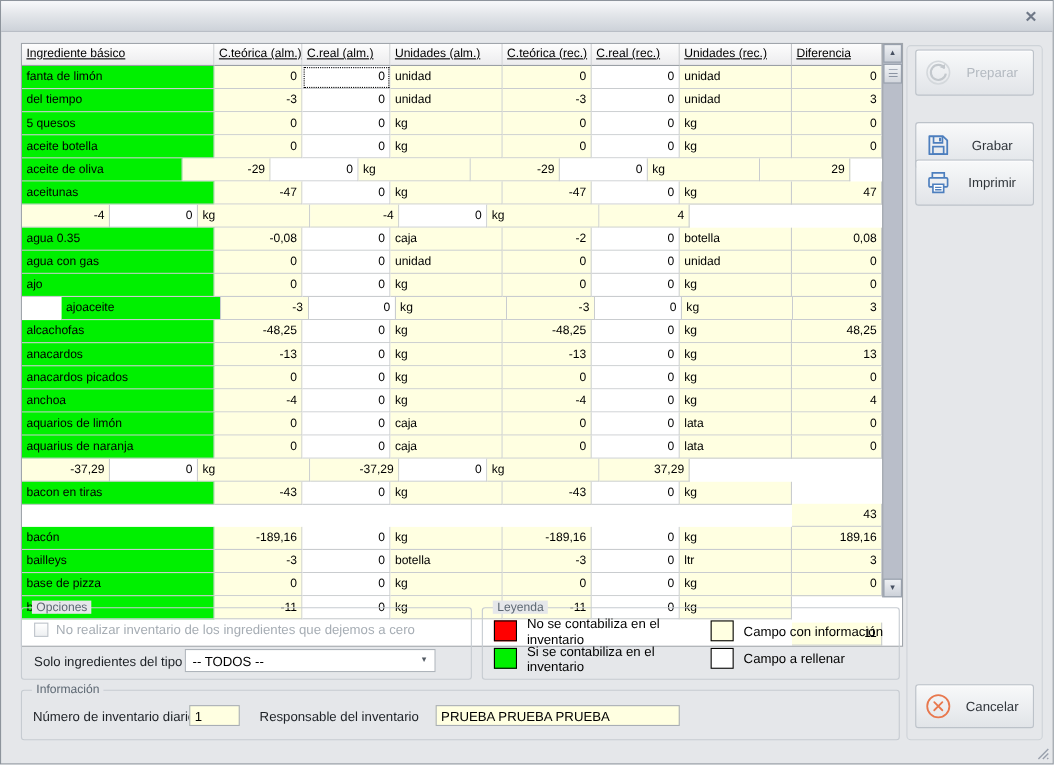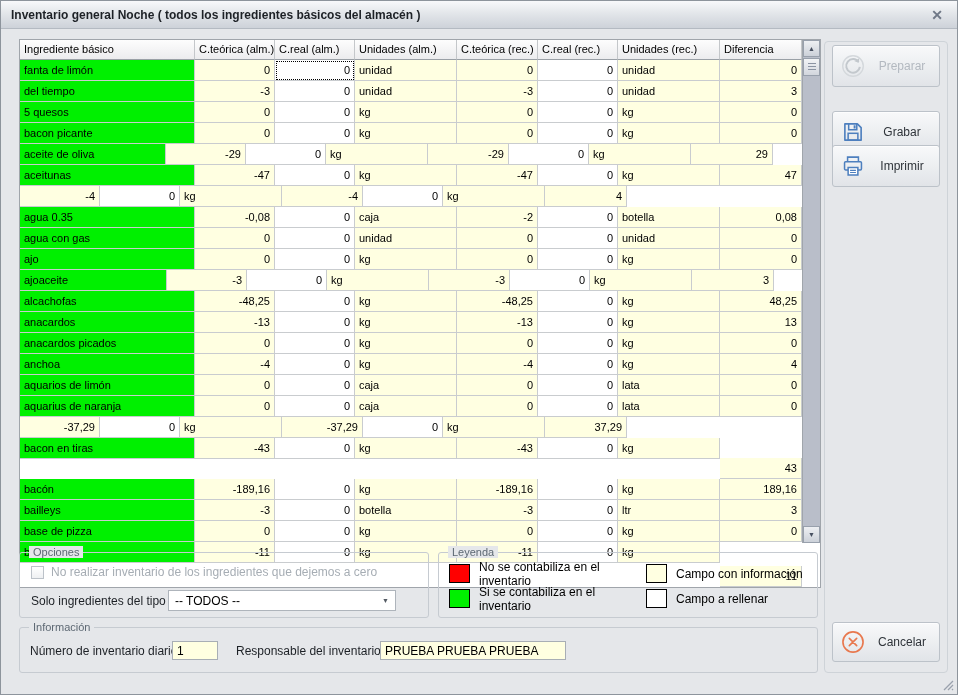--- a/index.html
+++ b/index.html
@@ -12,21 +12,21 @@
     border-bottom:1px solid #b4bac2; display:flex; align-items:center; padding:0 10px; box-sizing:border-box; }
   .titlebar .title { font-weight:bold; font-size:12px; color:#1d2126; }
   .close { margin-left:auto; color:#6f7887; font-size:14px; font-weight:bold; line-height:14px; cursor:default; padding-right:4px; }
 
   
   .grid { position:absolute; left:18px; top:38px; display:flex; border:1px solid #a0a5ab; background:#fff; }
   .grid-main { width:782px; }
   .grid-header { display:flex; }
   .hcell { box-sizing:border-box; height:20px; line-height:19px; font-size:11px; padding:0 4px;
     background:linear-gradient(#fdfdfd,#ececee); border-right:1px solid #c4c7ca; border-bottom:1px solid #9aa0a6;
-    color:#000; white-space:nowrap; overflow:hidden; }
+    color:#000; white-space:nowrap; overflow:hidden;text-decoration:underline; }
   .grow { display:flex; }
   .cell { box-sizing:border-box; height:21px; line-height:20px; font-size:11px; padding:0 4px;
     border-right:1px solid #c9cccf; border-bottom:1px solid #c9cccf; white-space:nowrap; overflow:hidden; color:#000; }
   .cell.green { background:var(--green-bg,#00f000); }
   .cell.info  { background:var(--info-bg,#ffffe1); }
   .cell.fill  { background:var(--fill-bg,#ffffff); }
   .cell.num   { text-align:right; }
   .focus-cell { outline:1px dotted #000; outline-offset:-2px; }
 
   
@@ -57,21 +57,21 @@
   .lg-grid { position:absolute; left:10px; top:8px; display:grid; grid-template-rows:repeat(2,25px);
     grid-auto-flow:column; grid-template-columns:197px auto; align-items:center; }
   .lg-item { display:flex; align-items:center; gap:9px; font-size:12px; color:#000; }
   .swatch { width:21px; height:19px; box-sizing:border-box; border:1px solid #000; flex:0 0 auto; }
 
   .info-label1 { position:absolute; left:10px; top:16px; font-size:12px; color:#1d2126; }
   .info-label2 { position:absolute; left:216px; top:16px; font-size:12px; color:#1d2126; }
   .tbox { position:absolute; top:13px; height:19px; box-sizing:border-box; background:var(--info-bg,#ffffe1);
     border:1px solid #a8aeb5; font-family:"Liberation Sans",sans-serif; font-size:12px; padding:0 4px; color:#000; }
   .tbox.num-box { left:152px; width:46px; }
-  .tbox.resp-box { left:360px; width:186px; }
+  .tbox.resp-box { left:376px; width:222px; }
 
   
   .rpanel { position:absolute; left:823px; top:40px; width:124px; height:632px; border:1px solid #ced3d8; border-radius:4px; box-sizing:border-box; }
   .btn { position:absolute; left:831px; width:108px; height:42px; box-sizing:border-box;
     border:1px solid #bcc2c9; border-radius:3px; background:linear-gradient(#f8f9fa,#e1e4e8);
     display:flex; align-items:center; padding:0 7px; gap:6px; font-size:12px; color:#2f343a; box-shadow:0 1px 0 rgba(255,255,255,.7) inset; }
   .btn .lbl { flex:1; text-align:center; }
   .btn.disabled { color:#b3b9c0; }
   .btn svg { flex:0 0 auto; }
   .btn-preparar { top:44px; }
@@ -80,21 +80,20 @@
   .btn-cancelar { top:621px; height:40px; }
 
   .resize-grip { position:absolute; right:3px; bottom:3px; }
 </style>
 </head>
 <body>
 
 <div class="window">
 
   <div class="titlebar">
-    <span class="title">Inventario general Noche ( todos los ingredientes básicos del almacén )</span>
     <span class="close">✕</span>
   </div>
 
   <div class="grid">
     <div class="grid-main">
       <div class="grid-header" id="grid-header">
           <div class="hcell" style="width: 175px;">Ingrediente básico</div>
           <div class="hcell" style="width: 80px;">C.teórica (alm.)</div>
           <div class="hcell" style="width: 80px;">C.real (alm.)</div>
           <div class="hcell" style="width: 102px;">Unidades (alm.)</div>
@@ -128,21 +127,21 @@
             <div class="cell green" style="width: 175px;">5 quesos</div>
             <div class="cell info num" style="width: 80px;">0</div>
             <div class="cell fill num" style="width: 80px;">0</div>
             <div class="cell info" style="width: 102px;">kg</div>
             <div class="cell info num" style="width: 81px;">0</div>
             <div class="cell fill num" style="width: 80px;">0</div>
             <div class="cell info" style="width: 102px;">kg</div>
             <div class="cell info num" style="width: 82px;">0</div>
           </div>
           <div class="grow">
-            <div class="cell green" style="width: 175px;">bacon picante</div>
+            <div class="cell green" style="width: 175px;">aceite botella</div>
             <div class="cell info num" style="width: 80px;">0</div>
             <div class="cell fill num" style="width: 80px;">0</div>
             <div class="cell info" style="width: 102px;">kg</div>
             <div class="cell info num" style="width: 81px;">0</div>
             <div class="cell fill num" style="width: 80px;">0</div>
             <div class="cell info" style="width: 102px;">kg</div>
             <div class="cell info num" style="width: 82px;">0</div>
           </div>
           <div class="grow">
             <div class="cell green" style="width: 146px;">aceite de oliva</div>
@@ -197,21 +196,21 @@
             <div class="cell green" style="width: 175px;">ajo</div>
             <div class="cell info num" style="width: 80px;">0</div>
             <div class="cell fill num" style="width: 80px;">0</div>
             <div class="cell info" style="width: 102px;">kg</div>
             <div class="cell info num" style="width: 81px;">0</div>
             <div class="cell fill num" style="width: 80px;">0</div>
             <div class="cell info" style="width: 102px;">kg</div>
             <div class="cell info num" style="width: 82px;">0</div>
           </div>
           <div class="grow">
-            <div class="cell green" style="width: 147px;">ajoaceite</div>
+            <div class="cell green" style="width: 147px; margin-left: 36px;">ajoaceite</div>
             <div class="cell info num" style="width: 80px;">-3</div>
             <div class="cell fill num" style="width: 80px;">0</div>
             <div class="cell info" style="width: 102px;">kg</div>
             <div class="cell info num" style="width: 81px;">-3</div>
             <div class="cell fill num" style="width: 80px;">0</div>
             <div class="cell info" style="width: 102px;">kg</div>
             <div class="cell info num" style="width: 82px;">3</div>
           </div>
           <div class="grow">
             <div class="cell green" style="width: 175px;">alcachofas</div>

